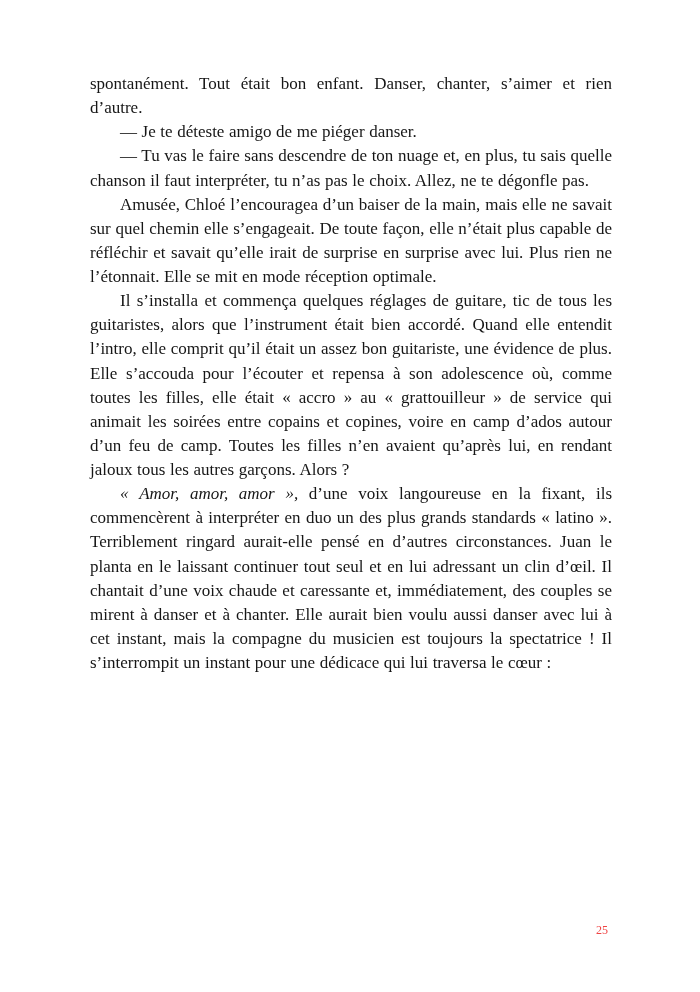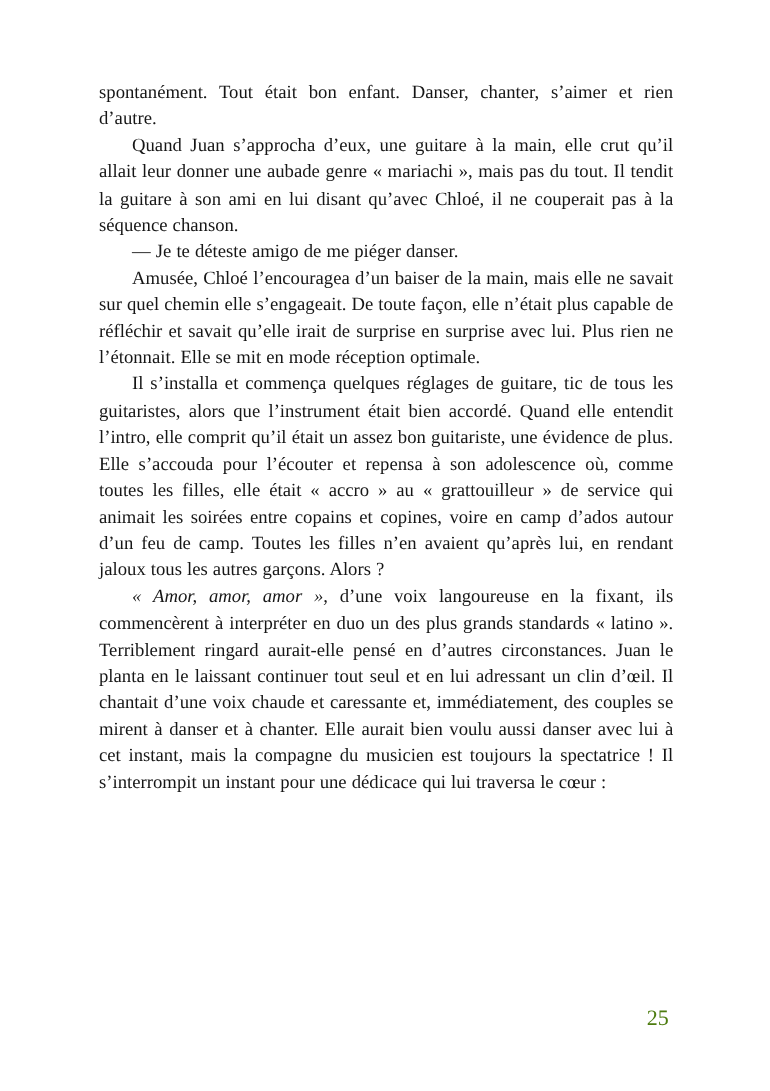--- a/index.html
+++ b/index.html
@@ -35,36 +35,36 @@
     text-indent: 0;
   }
   .lead-italic {
     font-style: italic;
     font-weight: normal;
   }
   .page-number {
     position: absolute;
     right: 92px;
     bottom: 54px;
-    font-size: 20px;
-    color: #4d7c0f;
+    font-size: 12px;
+    color: #ef4444;
   }
 </style>
 </head>
 <body>
 
 <div class="page">
   <div class="text-block">
 
     <p class="para no-indent">spontanément. Tout était bon enfant. Danser, chanter, s’aimer et rien d’autre.</p>
 
-    <p class="para">Quand Juan s’approcha d’eux, une guitare à la main, elle crut qu’il allait leur donner une aubade genre «&nbsp;mariachi&nbsp;», mais pas du tout. Il tendit la guitare à son ami en lui disant qu’avec Chloé, il ne couperait pas à la séquence chanson.</p>
 
     <p class="para">— Je te déteste amigo de me piéger danser.</p>
 
+    <p class="para">— Tu vas le faire sans descendre de ton nuage et, en plus, tu sais quelle chanson il faut interpréter, tu n’as pas le choix. Allez, ne te dégonfle pas.</p>
 
     <p class="para">Amusée, Chloé l’encouragea d’un baiser de la main, mais elle ne savait sur quel chemin elle s’engageait. De toute façon, elle n’était plus capable de réfléchir et savait qu’elle irait de surprise en surprise avec lui. Plus rien ne l’étonnait. Elle se mit en mode réception optimale.</p>
 
     <p class="para">Il s’installa et commença quelques réglages de guitare, tic de tous les guitaristes, alors que l’instrument était bien accordé. Quand elle entendit l’intro, elle comprit qu’il était un assez bon guitariste, une évidence de plus. Elle s’accouda pour l’écouter et repensa à son adolescence où, comme toutes les filles, elle était «&nbsp;accro&nbsp;» au «&nbsp;grattouilleur&nbsp;» de service qui animait les soirées entre copains et copines, voire en camp d’ados autour d’un feu de camp. Toutes les filles n’en avaient qu’après lui, en rendant jaloux tous les autres garçons. Alors&nbsp;?</p>
 
     <p class="para"><span class="lead-italic">«&nbsp;Amor, amor, amor&nbsp;», </span><span>d’une voix langoureuse en la fixant, ils commencèrent à interpréter en duo un des plus grands standards «&nbsp;latino&nbsp;». Terriblement ringard aurait-elle pensé en d’autres circonstances. Juan le planta en le laissant continuer tout seul et en lui adressant un clin d’œil. Il chantait d’une voix chaude et caressante et, immédiatement, des couples se mirent à danser et à chanter. Elle aurait bien voulu aussi danser avec lui à cet instant, mais la compagne du musicien est toujours la spectatrice&nbsp;! Il s’interrompit un instant pour une dédicace qui lui traversa le cœur&nbsp;:</span></p>
 
   </div>
 
   <div class="page-number">25</div>

